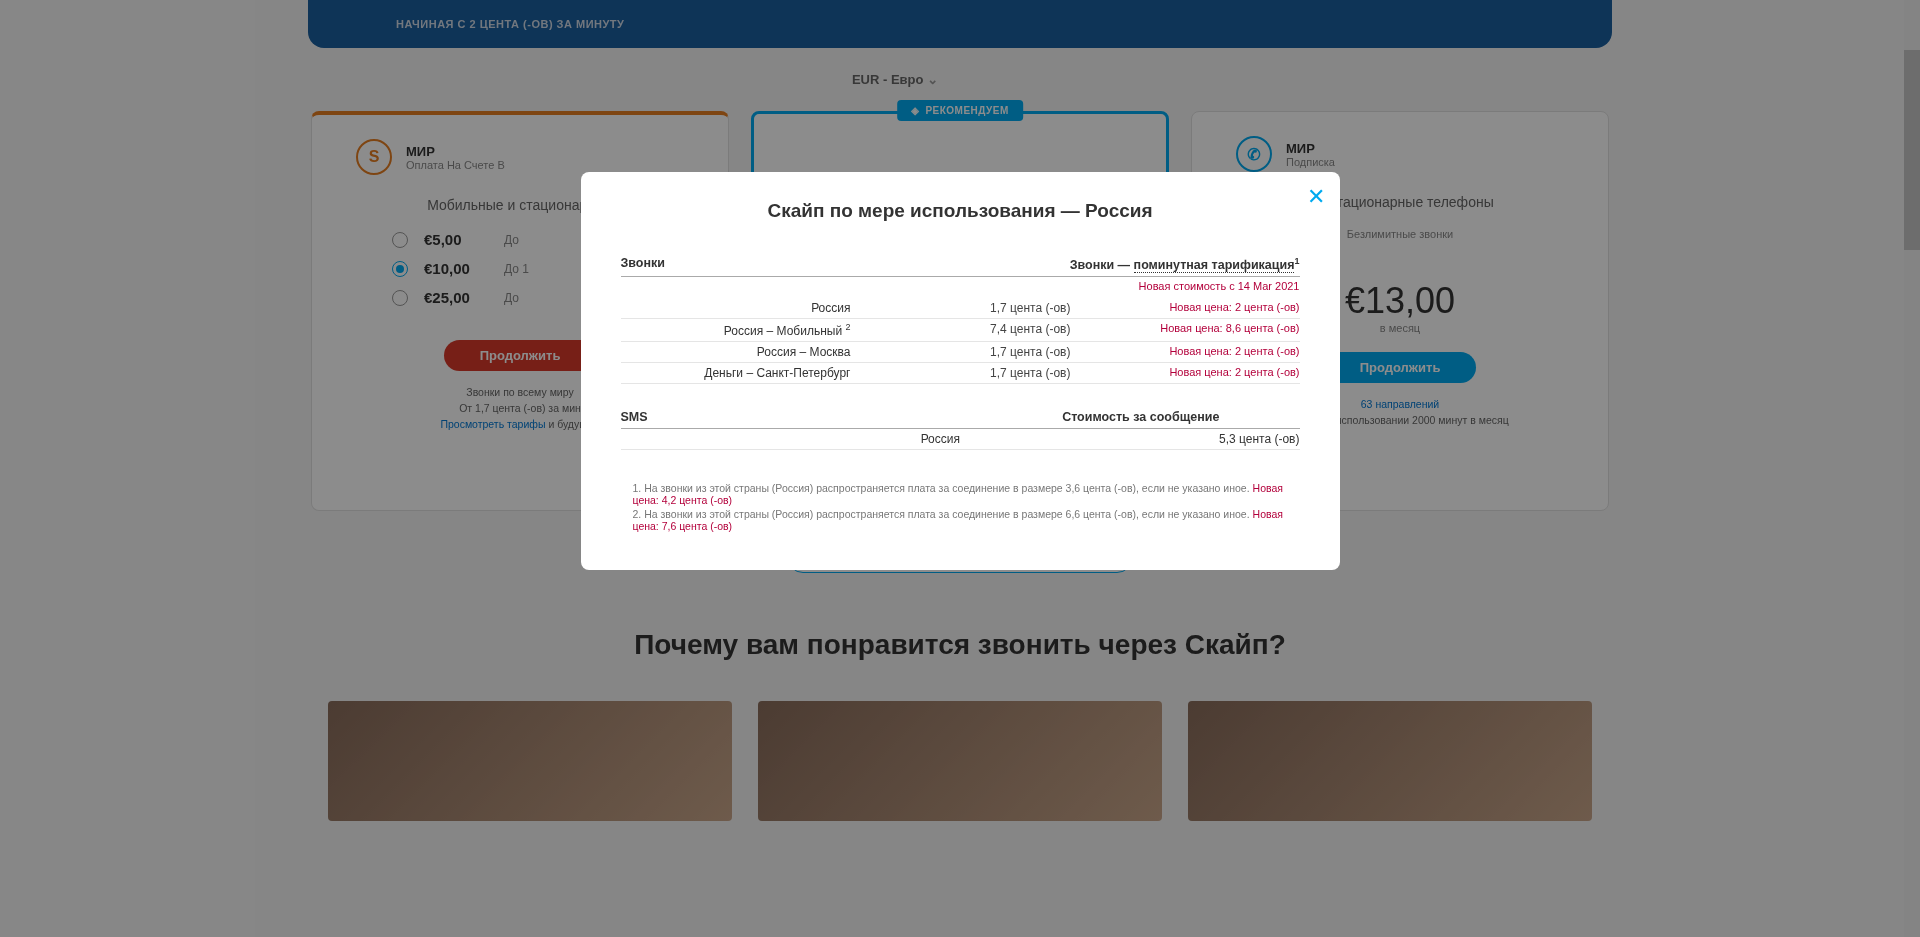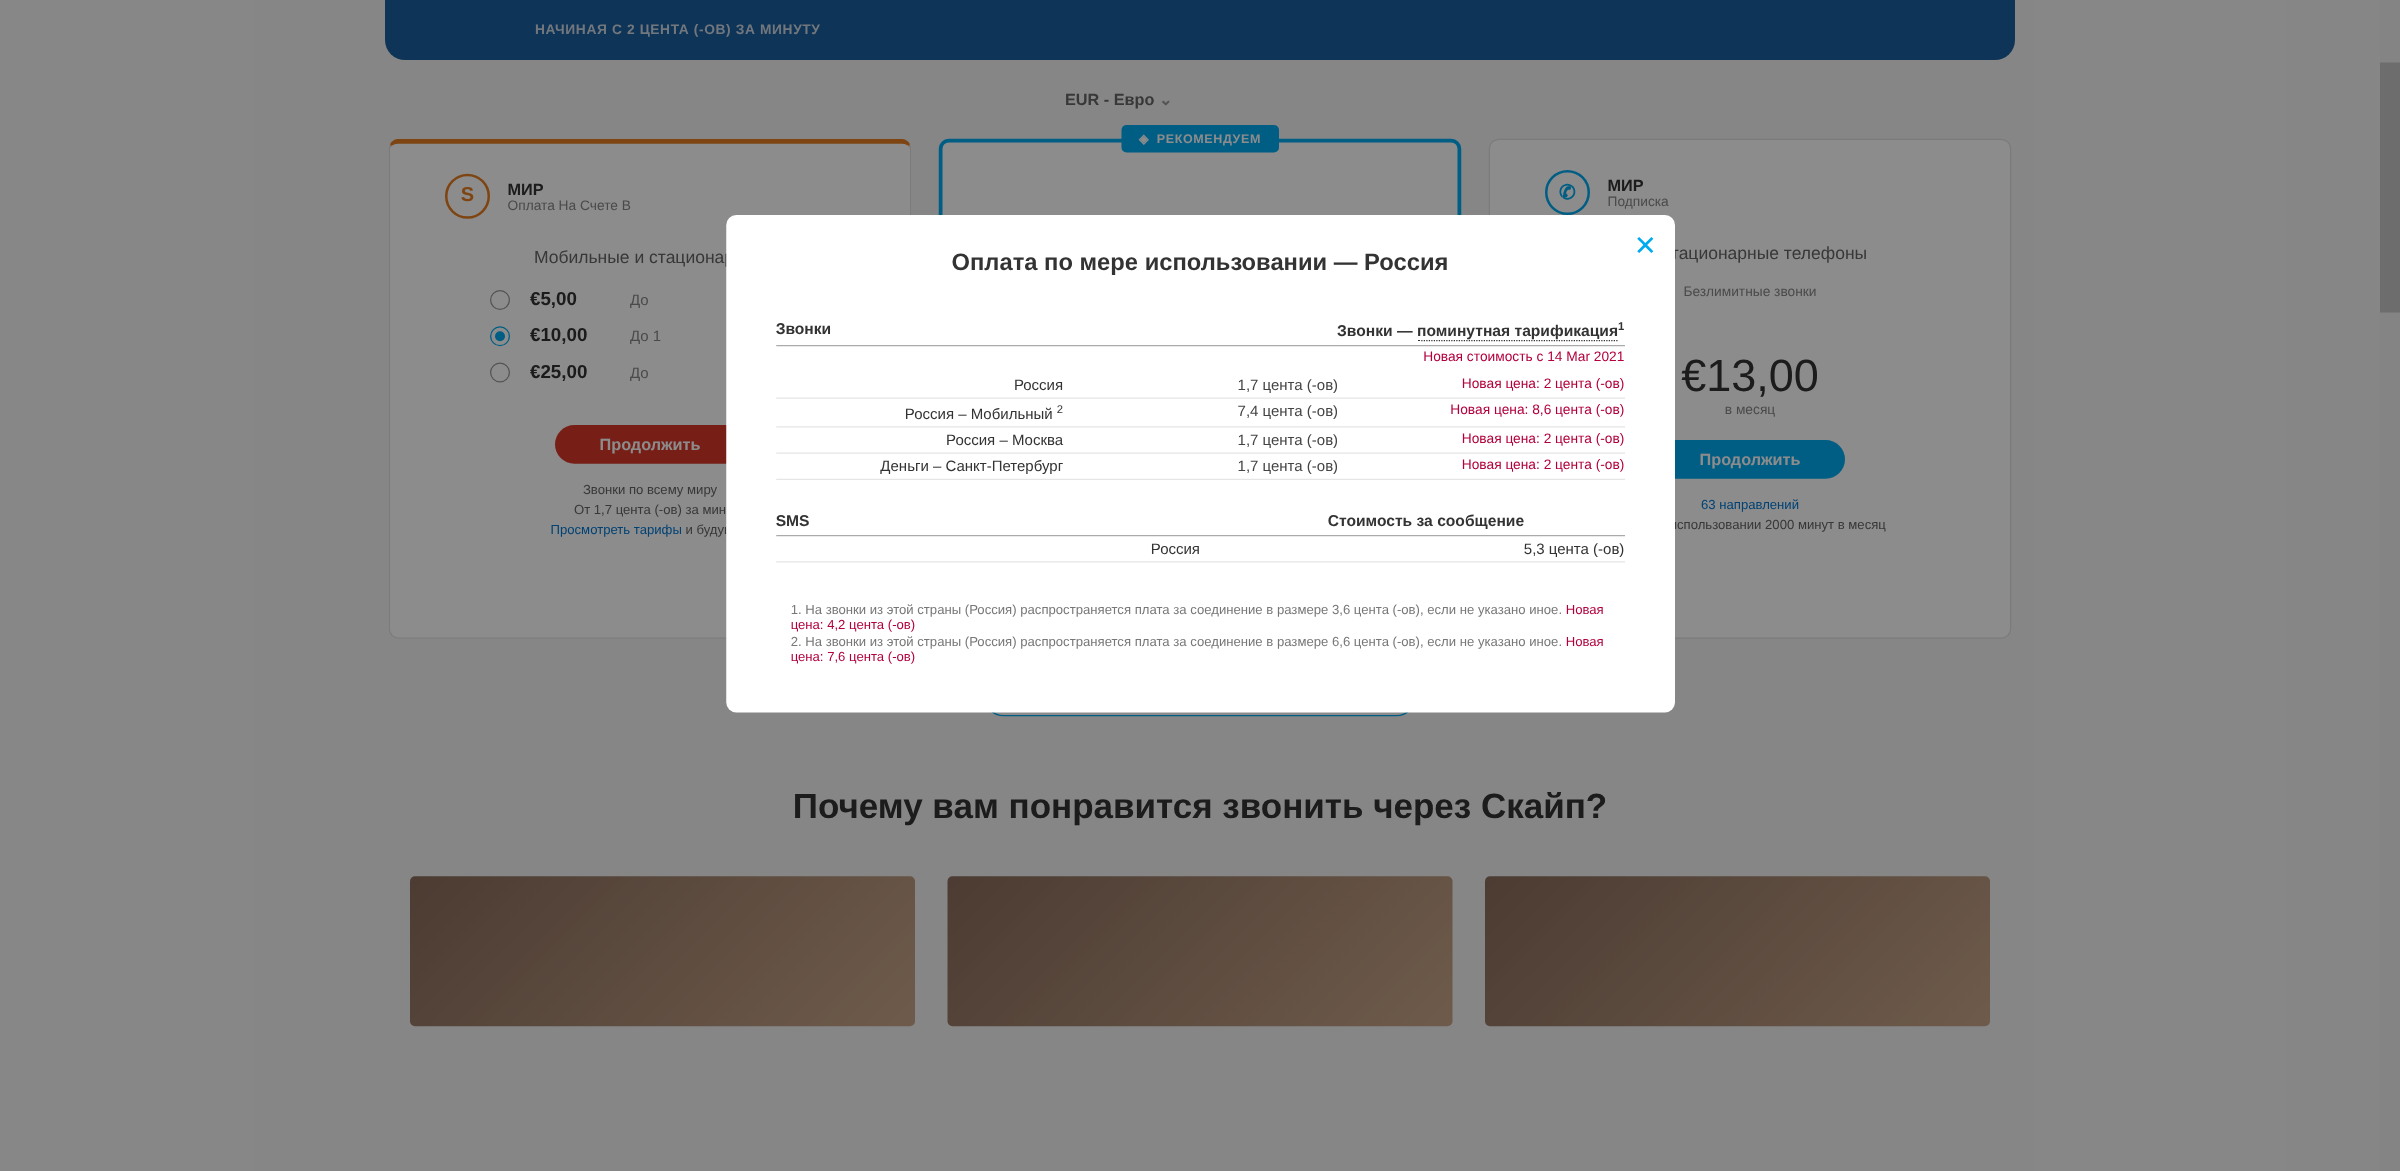--- a/index.html
+++ b/index.html
@@ -1,18 +1,18 @@
 <!DOCTYPE html>
 <html><head>
 <meta charset="utf-8">
 <style>
 * { box-sizing: border-box; margin: 0; padding: 0; }
 body { font-family: "Segoe UI", Arial, sans-serif; background: #f5f5f5; overflow: hidden; width: 1920px; height: 937px; position: relative; }
 .page { width: 1562px; height: 937px; position: relative; margin: 0 auto; }
-.banner { background: #1a5f9e; height: 48px; border-radius: 0 0 16px 16px; width: 1304px; margin: 0 auto; padding-left: 120px; display:flex; align-items:center; }
+.banner { background: #1a5f9e; height: 48px; border-radius: 0 0 16px 16px; width: 1304px; margin: 0 auto; padding-left: 88px; display:flex; align-items:center; }
 .banner-sub { color: #cfd9e6; font-size: 11px; font-weight: 700; letter-spacing: .5px; }
 .currency-row { text-align: center; padding: 24px 130px 8px 0; color:#666; font-size:13px; font-weight:600; }
 .currency-row .chev { color:#999; }
 .cards { display:flex; justify-content:center; gap:22px; margin-top:16px; }
 .card { width:418px; height:400px; border-radius:8px; background:#fff; border:1px solid #e0e0e0; padding:24px 20px 16px; text-align:center; position:relative; }
 .card.orange { border-top:4px solid #e67e22; }
 .card.blue { border:3px solid #00aaf0; }
 .card-head { display:flex; align-items:center; justify-content:flex-start; gap:14px; padding-left:24px; margin-bottom:22px; }
 .card-icon { width:36px; height:36px; border-radius:50%; border:2px solid #e67e22; display:flex; align-items:center; justify-content:center; color:#e67e22; font-weight:700; font-size:16px; }
 .card-icon.blue { border-color:#00aaf0; color:#00aaf0; }
@@ -159,21 +159,21 @@
   </div>
 </div>
 
 <div class="scrollbar">
   <div class="scrollbar-thumb"></div>
 </div>
 
 <div class="overlay">
   <div class="modal">
     <div class="modal-close">✕</div>
-    <div class="modal-title">Оплата по мере использовании — Россия</div>
+    <div class="modal-title">Скайп по мере использования — Россия</div>
 
     <div class="rate-table">
       <div class="rate-header">
         <div class="col1">Звонки</div>
         <div class="col2">
           <span>Звонки — </span><span class="dotted">поминутная тарификация</span><span class="sup">1</span>
         </div>
       </div>
       <div class="new-price-header">Новая стоимость с 14 Mar 2021</div>
 

